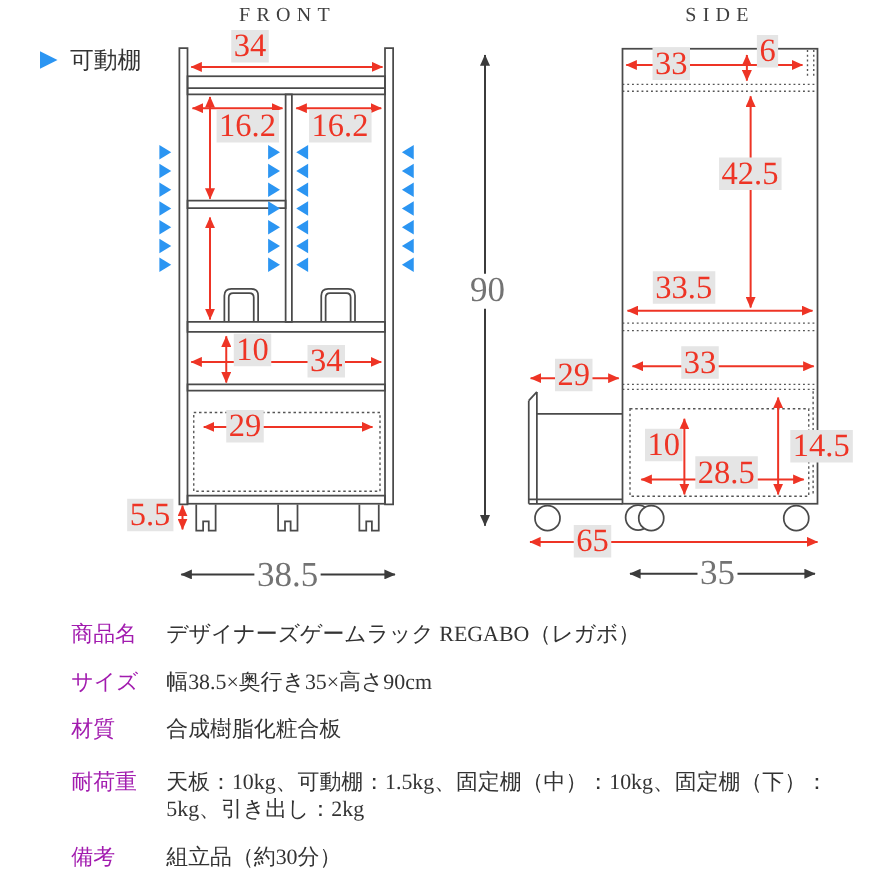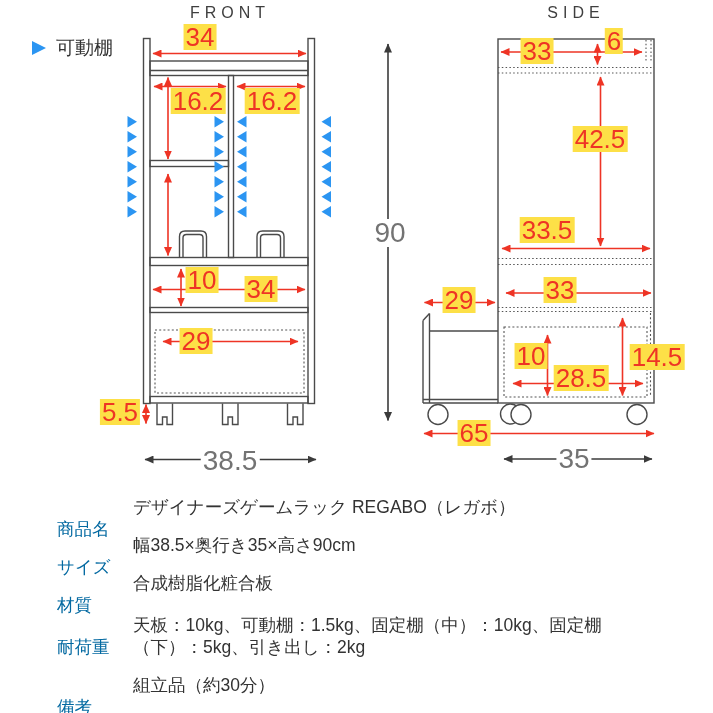--- a/index.html
+++ b/index.html
@@ -1,24 +1,24 @@
 <!DOCTYPE html>
 <html><head>
 <meta charset="utf-8">
 <style>
   html,body{margin:0;padding:0;background:#fff;}
   #stage{position:relative;width:713px;height:713px;background:#ffffff;overflow:hidden;
-         font-family:Liberation Sans, sans-serif;}
+         font-family:Liberation Serif, serif;}
   #linework{position:absolute;left:0;top:0;}
   .label{position:absolute;transform:translate(-50%,-50%);white-space:nowrap;line-height:1;}
-  .dim{color:#ee3425;font-size:26px;background:#fde047;padding:0 2px;}
+  .dim{color:#ee3425;font-size:26px;background:#e5e5e5;padding:0 2px;}
   .dimb{color:#737373;font-size:28px;background:#fff;padding:0 2px;}
   .vtitle{color:#3f3f3f;font-size:16px;letter-spacing:5px;font-weight:500;}
   .legend-label{position:absolute;transform:translate(0,-50%);color:#333;font-size:19px;}
-  .spec-label{position:absolute;color:#0369a1;font-size:17.5px;font-weight:500;line-height:22px;margin-top:22px;}
+  .spec-label{position:absolute;color:#a21caf;font-size:17.5px;font-weight:500;line-height:22px;}
   .spec-value{position:absolute;color:#333;font-size:17.5px;line-height:22px;width:534px;}
 </style>
 </head>
 <body>
 
 <div id="stage">
 
   <svg id="linework" width="713" height="713" viewBox="0 0 713 713">
     <defs>
       <marker id="mr" viewBox="0 0 10 8" markerWidth="10" markerHeight="8" refX="8.5" refY="4" orient="auto-start-reverse" markerUnits="userSpaceOnUse">

